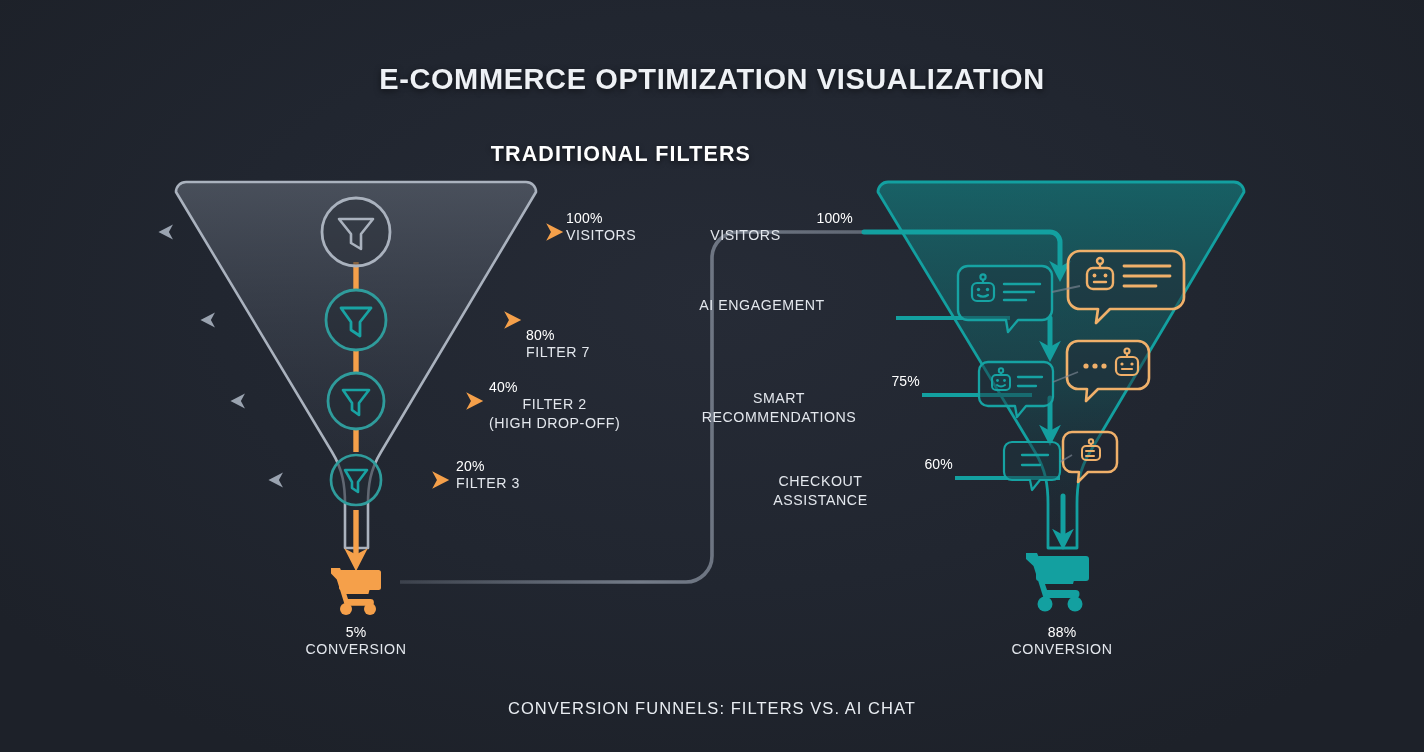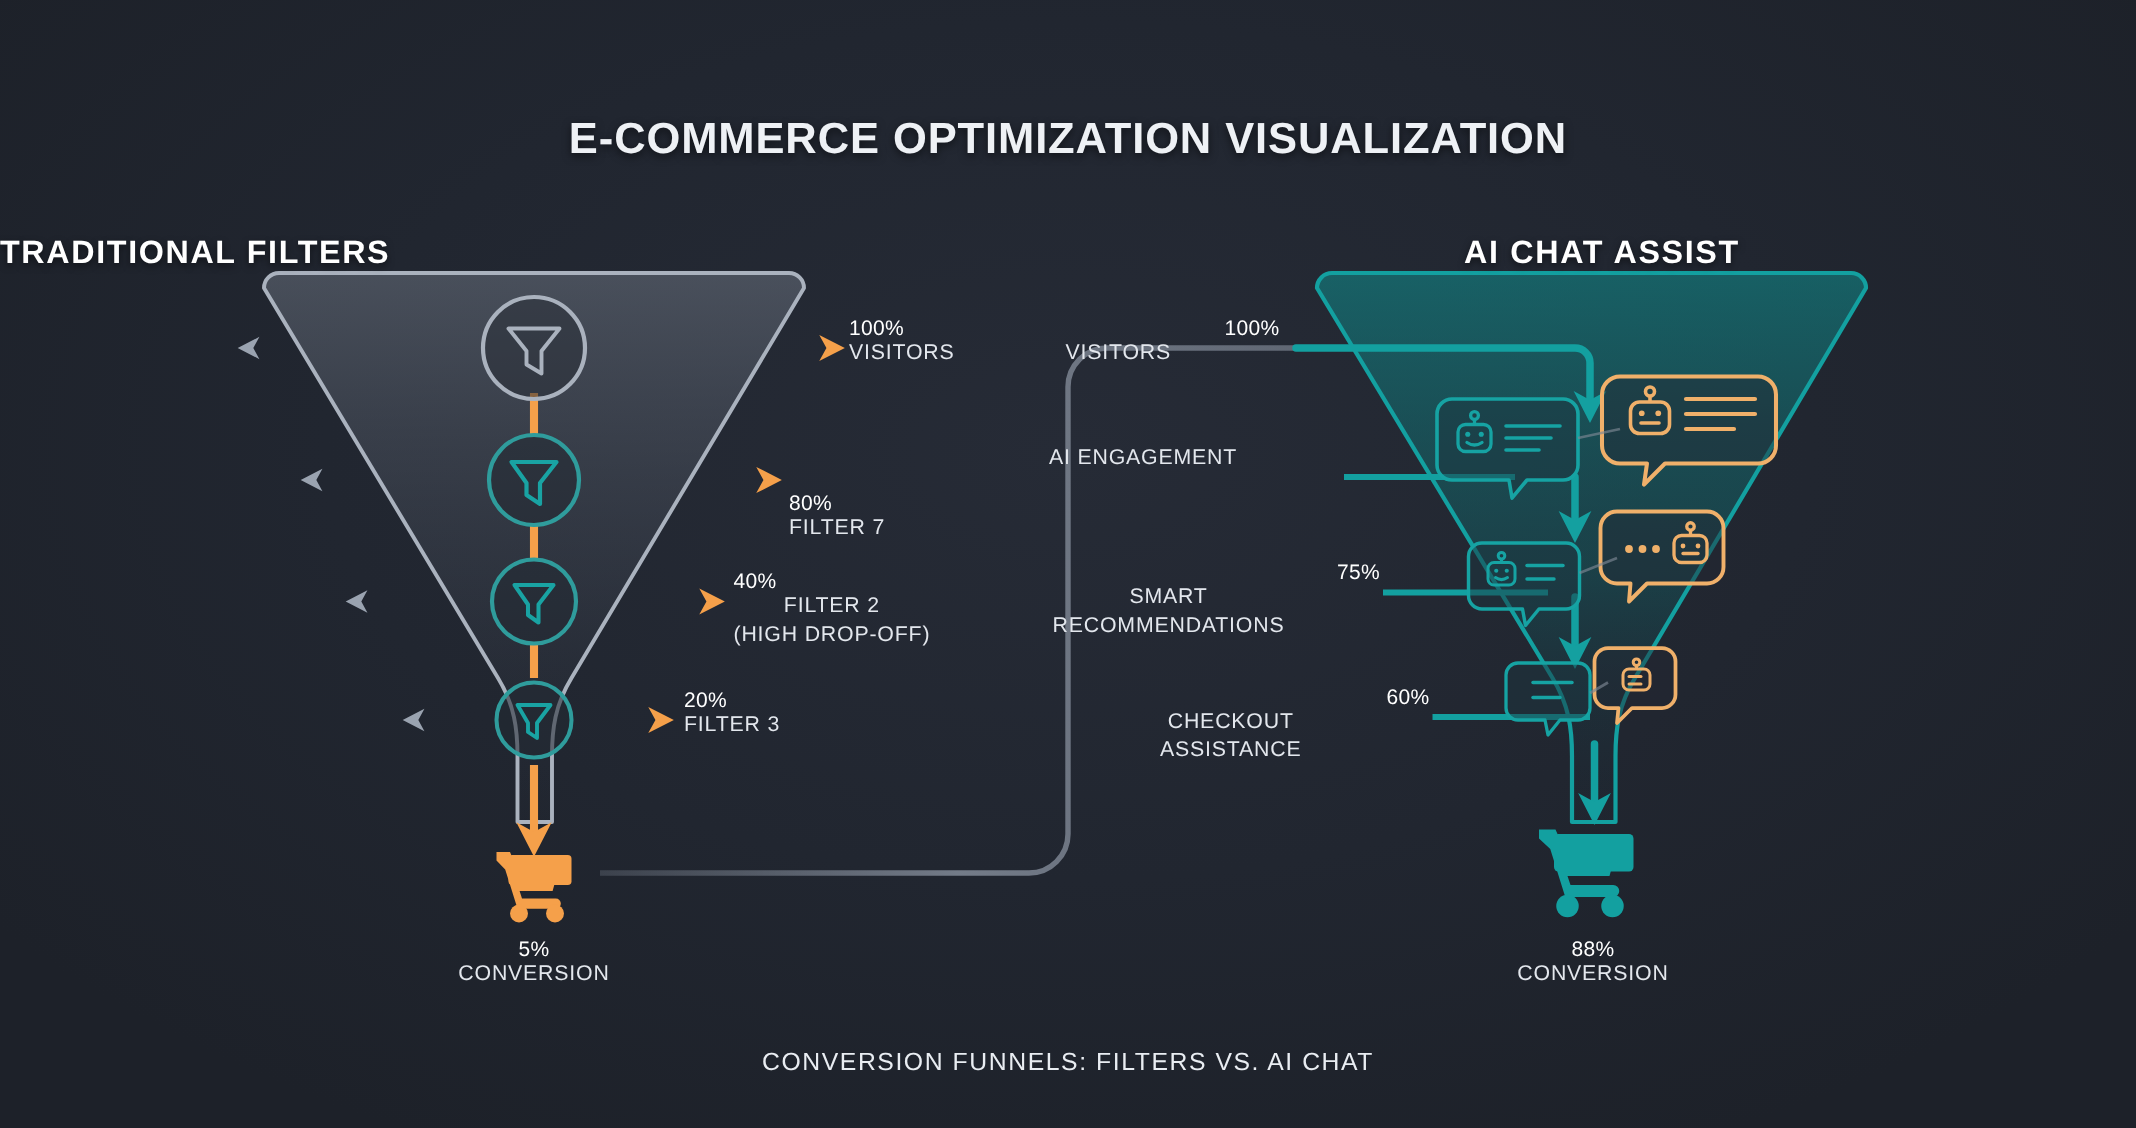--- a/index.html
+++ b/index.html
@@ -3,32 +3,32 @@
 <meta charset="utf-8">
 <style>
   html,body{margin:0;padding:0;background:#15181f;}
   body{font-family:"Liberation Sans",sans-serif;}
   #stage{
     position:relative;width:1424px;height:752px;overflow:hidden;
     background:
       radial-gradient(ellipse 900px 520px at 50% 40%, #262b36 0%, #212630 55%, #1d2129 100%);
   }
   #vec{position:absolute;left:0;top:0;width:1424px;height:752px;}
-  .txt{position:absolute;color:#f2f4f7;white-space:nowrap;margin-top:14px;}
+  .txt{position:absolute;color:#f2f4f7;white-space:nowrap;}
 
   .main-title{
     left:0;right:0;top:62px;text-align:center;white-space:normal;
     font-size:29px;font-weight:bold;letter-spacing:.6px;line-height:35px;
     color:#eef1f5;text-shadow:0 2px 6px rgba(0,0,0,.55);
   }
   .sec-title{
     top:142px;font-size:21.5px;font-weight:bold;letter-spacing:1.1px;
     color:#ffffff;text-shadow:0 2px 5px rgba(0,0,0,.5);
   }
-  #ttl-left{left:0;width:712px;text-align:left;}
+  #ttl-left{left:0;width:712px;text-align:right;padding-left:39px;}
   #ttl-right{left:712px;width:712px;text-align:center;}
 
   .pct{font-size:14px;font-weight:normal;color:#ffffff;letter-spacing:.2px;}
   .cap{font-size:14.2px;color:#e3e7ed;letter-spacing:.55px;line-height:18.5px;}
   .blockL{position:absolute;text-align:left;white-space:nowrap;}
   .blockR{position:absolute;text-align:right;white-space:nowrap;}
   .blockC{position:absolute;text-align:center;white-space:nowrap;}
   .blockL .cap,.blockR .cap,.blockC .cap{white-space:pre-line;text-align:center;}
 
   .footer{
@@ -266,21 +266,20 @@
                a4,4 0 0 1 0,8 h-32 l-10,-32 -7.5,-7 Z"></path>
       <rect x="1036" y="556" width="53" height="25" rx="3"></rect>
       <circle cx="1045" cy="604" r="7.5"></circle>
       <circle cx="1075" cy="604" r="7.5"></circle>
     </g>
   </svg>
 
   <div class="txt main-title">E-COMMERCE OPTIMIZATION VISUALIZATION</div>
 
   <div class="txt sec-title" id="ttl-left">TRADITIONAL FILTERS</div>
-  <div class="txt sec-title" id="ttl-right">AI CHAT ASSIST</div>
 
   <div class="blockL" style="left:566px;top:210px;">
     <div class="pct">100%</div>
     <div class="cap">VISITORS</div>
   </div>
   <div class="blockL" style="left:526px;top:298px;margin-top:29px;">
     <div class="pct">80%</div>
     <div class="cap">FILTER 7</div>
   </div>
   <div class="blockL" style="left:489px;top:379px;">

